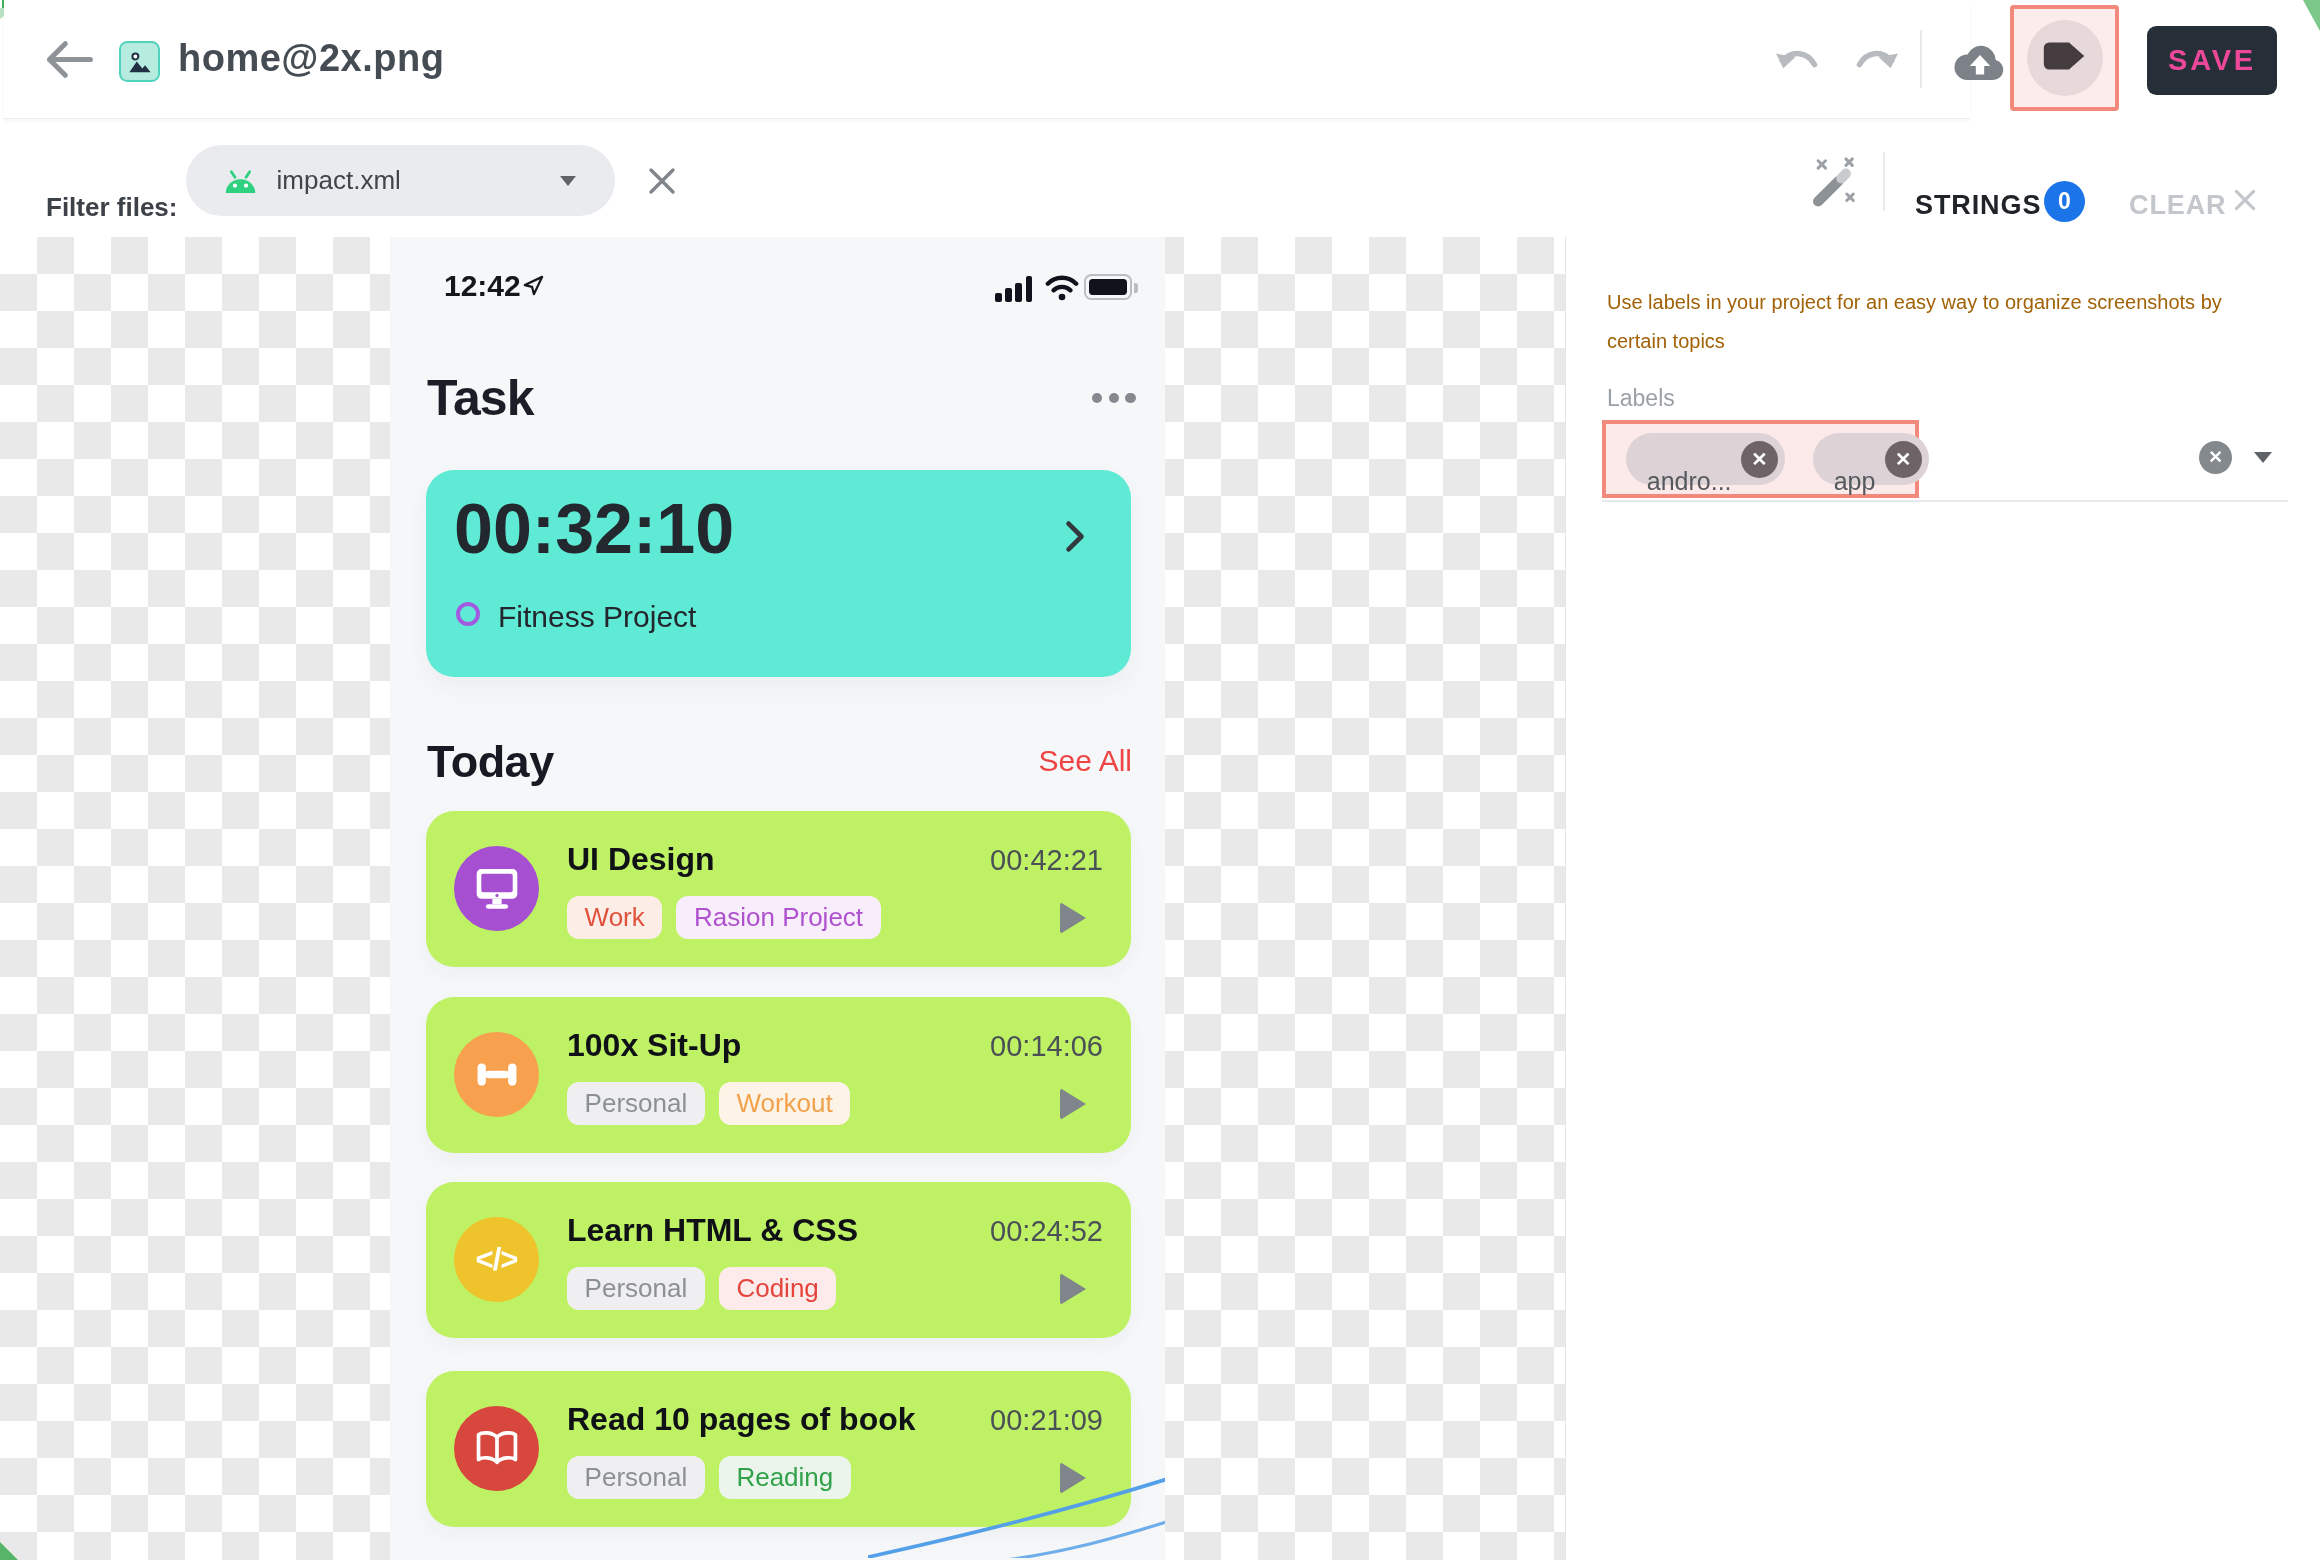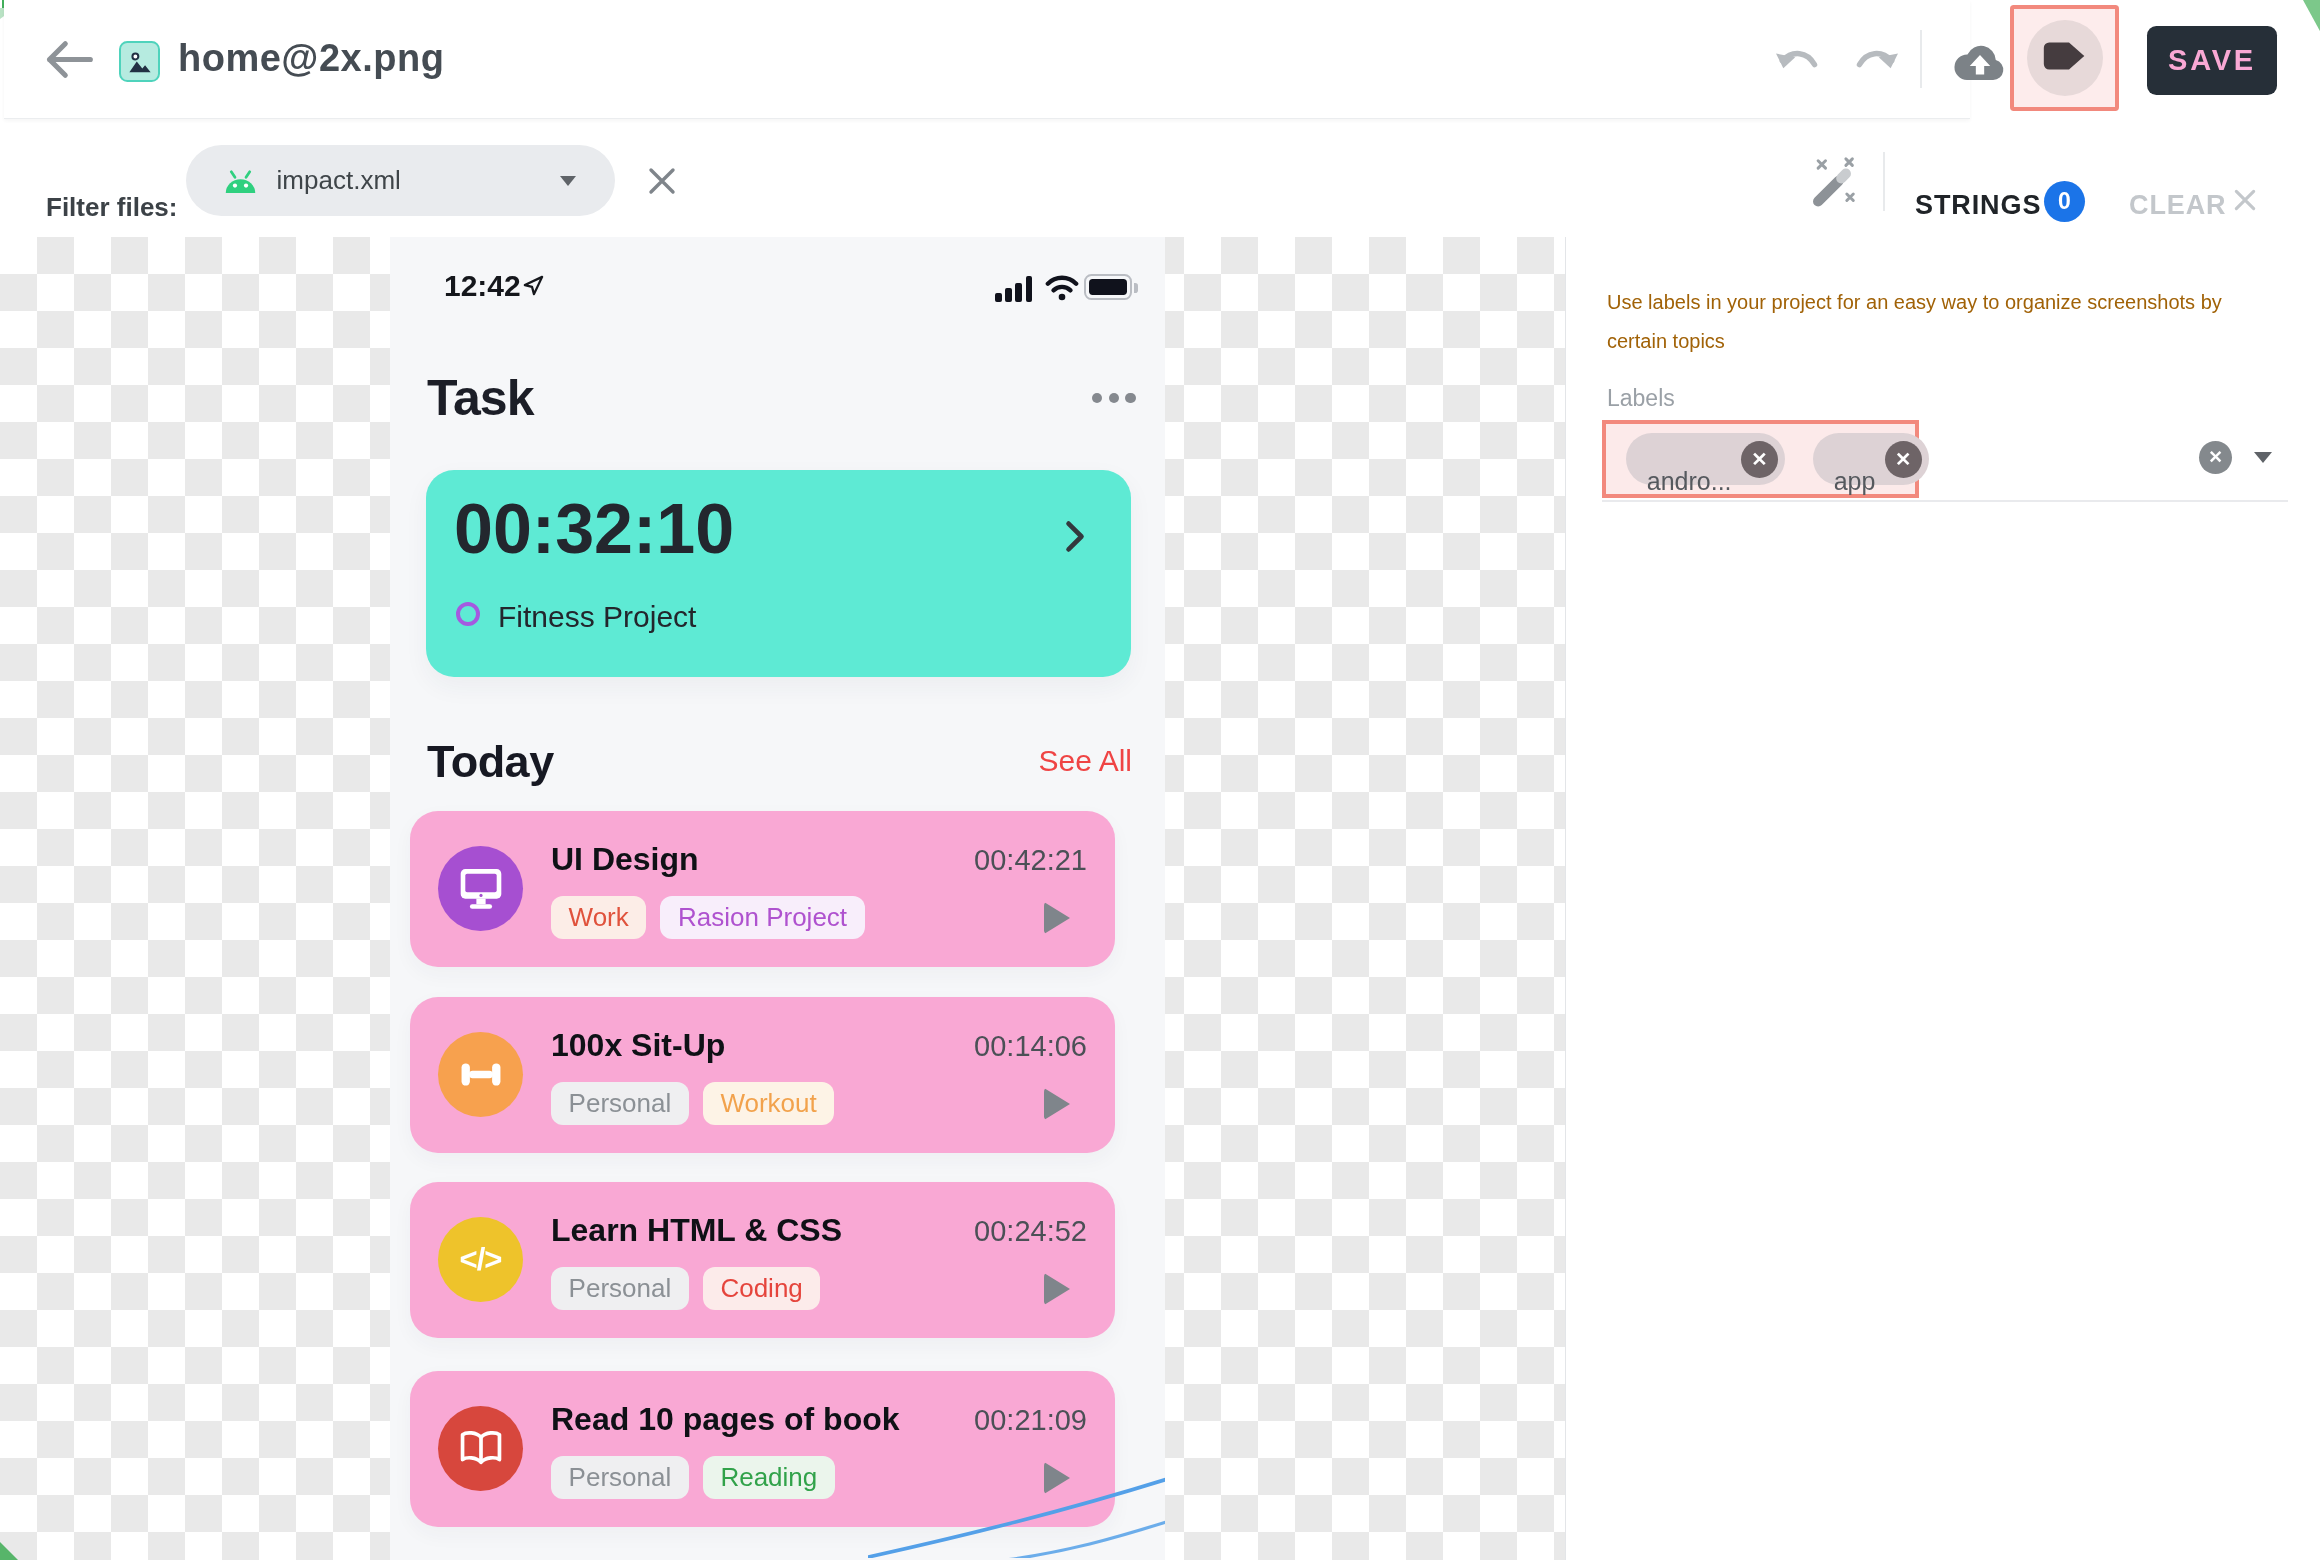--- a/index.html
+++ b/index.html
@@ -20,21 +20,21 @@
   #doc-title{left:174px;top:37px;font-size:38px;font-weight:600;color:#454c53;letter-spacing:0.5px;}
   #undo-btn{left:1770px;top:48px;width:48px;height:33px;}
   #redo-btn{left:1848px;top:48px;width:48px;height:33px;transform:scaleX(-1);}
   .tb-divider{left:1916px;top:30px;width:1.9px;height:58px;background:#e8eaec;}
   #upload-btn{left:1950px;top:39px;width:52px;height:43px;}
   #label-tool{left:2006px;top:4.6px;width:109px;height:106px;border:4.6px solid;
     background:#fdecec;border-radius:3.7px;display:flex;align-items:center;justify-content:center;box-sizing:border-box;}
   #label-tool .circ{width:76px;height:76px;border-radius:50%;background:#e7d9d9;
     display:flex;align-items:center;justify-content:center;}
   #save-btn{left:2143px;top:26px;width:130px;height:69px;border-radius:9.3px;
-    color:#f9a8d4;font-size:29px;font-weight:700;letter-spacing:2.8px;
+    color:#ec4899;font-size:29px;font-weight:700;letter-spacing:2.8px;
     display:flex;align-items:center;justify-content:center;cursor:pointer;}
 
   
   #filterbar{left:0;top:120px;width:2321px;height:117px;background:#fff;z-index:20;}
   #filter-label{left:46px;top:72px;font-size:26px;font-weight:700;color:#3c4247;}
   #file-pill{left:186px;top:25px;width:429px;height:71px;border-radius:37px;background:#e9ebee;
     display:flex;align-items:center;cursor:pointer;}
   #file-pill .droid{margin-left:37px;display:flex;}
   #file-pill .fname{margin-left:18.6px;font-size:26px;color:#3f4549;}
   #pill-caret{position:absolute;right:39px;width:0;height:0;border-left:8.3px solid transparent;
@@ -71,21 +71,21 @@
   #timer-card{left:36px;top:233px;width:705px;height:207px;background:#5eead4;border-radius:28px;
     box-shadow:0 9.3px 24px rgba(40,50,70,.05);}
   #timer-time{left:28px;top:18.6px;font-size:70px;font-weight:800;color:#23272e;letter-spacing:0px;}
   #timer-chevron{left:638px;top:48px;}
   #timer-ring{left:30px;top:132px;width:24px;height:24px;border:4.6px solid #a45ae0;border-radius:50%;box-sizing:border-box;}
   #timer-project{left:72px;top:130px;font-size:30px;color:#23262c;}
 
   #today-title{left:37px;top:499px;font-size:45px;font-weight:800;color:#171923;letter-spacing:-0.5px;}
   #see-all{right:33px;top:507px;font-size:30px;color:#ef4444;}
 
-  .task-card{left:20px;width:705px;height:156px;background:#f9a8d4;border-radius:28px;
+  .task-card{left:36px;width:705px;height:156px;background:#bef264;border-radius:28px;
     box-shadow:0 7.4px 20.4px rgba(40,50,70,.04);}
   .task-card .t-icon{position:absolute;left:28px;top:35px;width:85px;height:85px;border-radius:50%;
     display:flex;align-items:center;justify-content:center;}
   .task-card .t-title{position:absolute;left:141px;top:30px;font-size:32px;font-weight:700;color:#0f1116;}
   .task-card .t-time{position:absolute;right:28px;top:33px;font-size:29px;color:#4b5056;}
   .task-card .t-tags{position:absolute;left:141px;top:85px;display:flex;gap:14px;}
   .tag{height:43px;border-radius:12px;display:flex;align-items:center;padding:0 17.6px;
     font-size:26px;font-weight:500;white-space:nowrap;}
   .play{position:absolute;right:45px;top:91px;width:0;height:0;
     border-top:16px solid transparent;border-bottom:16px solid transparent;border-left:26px solid #7f858b;

